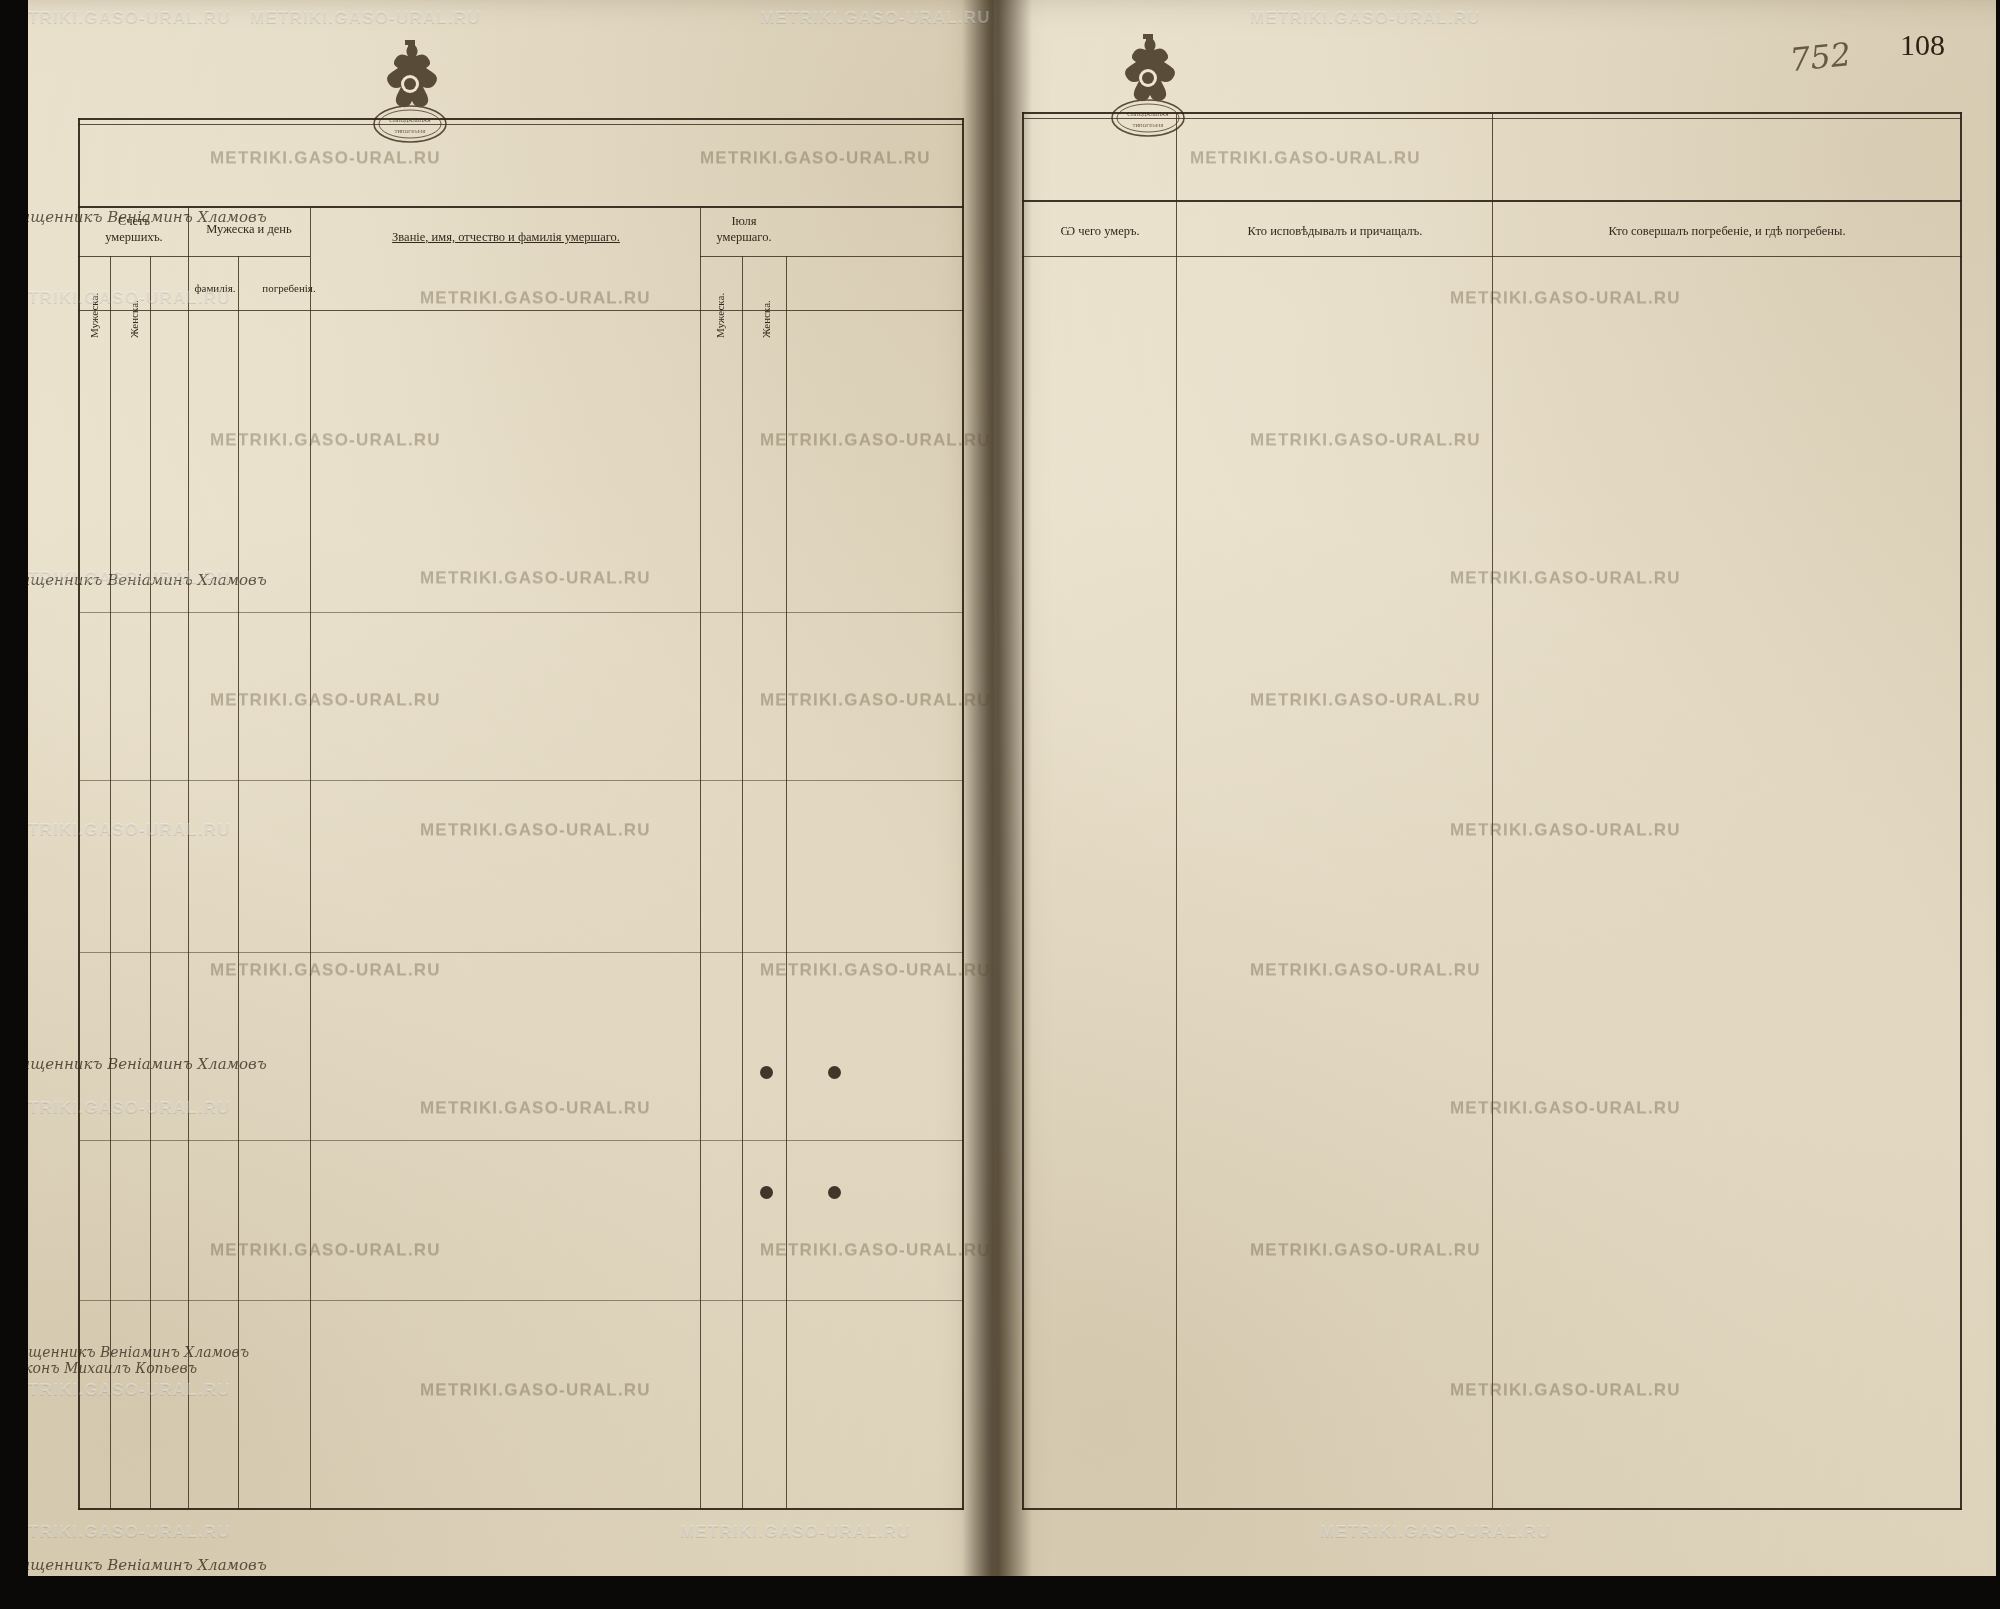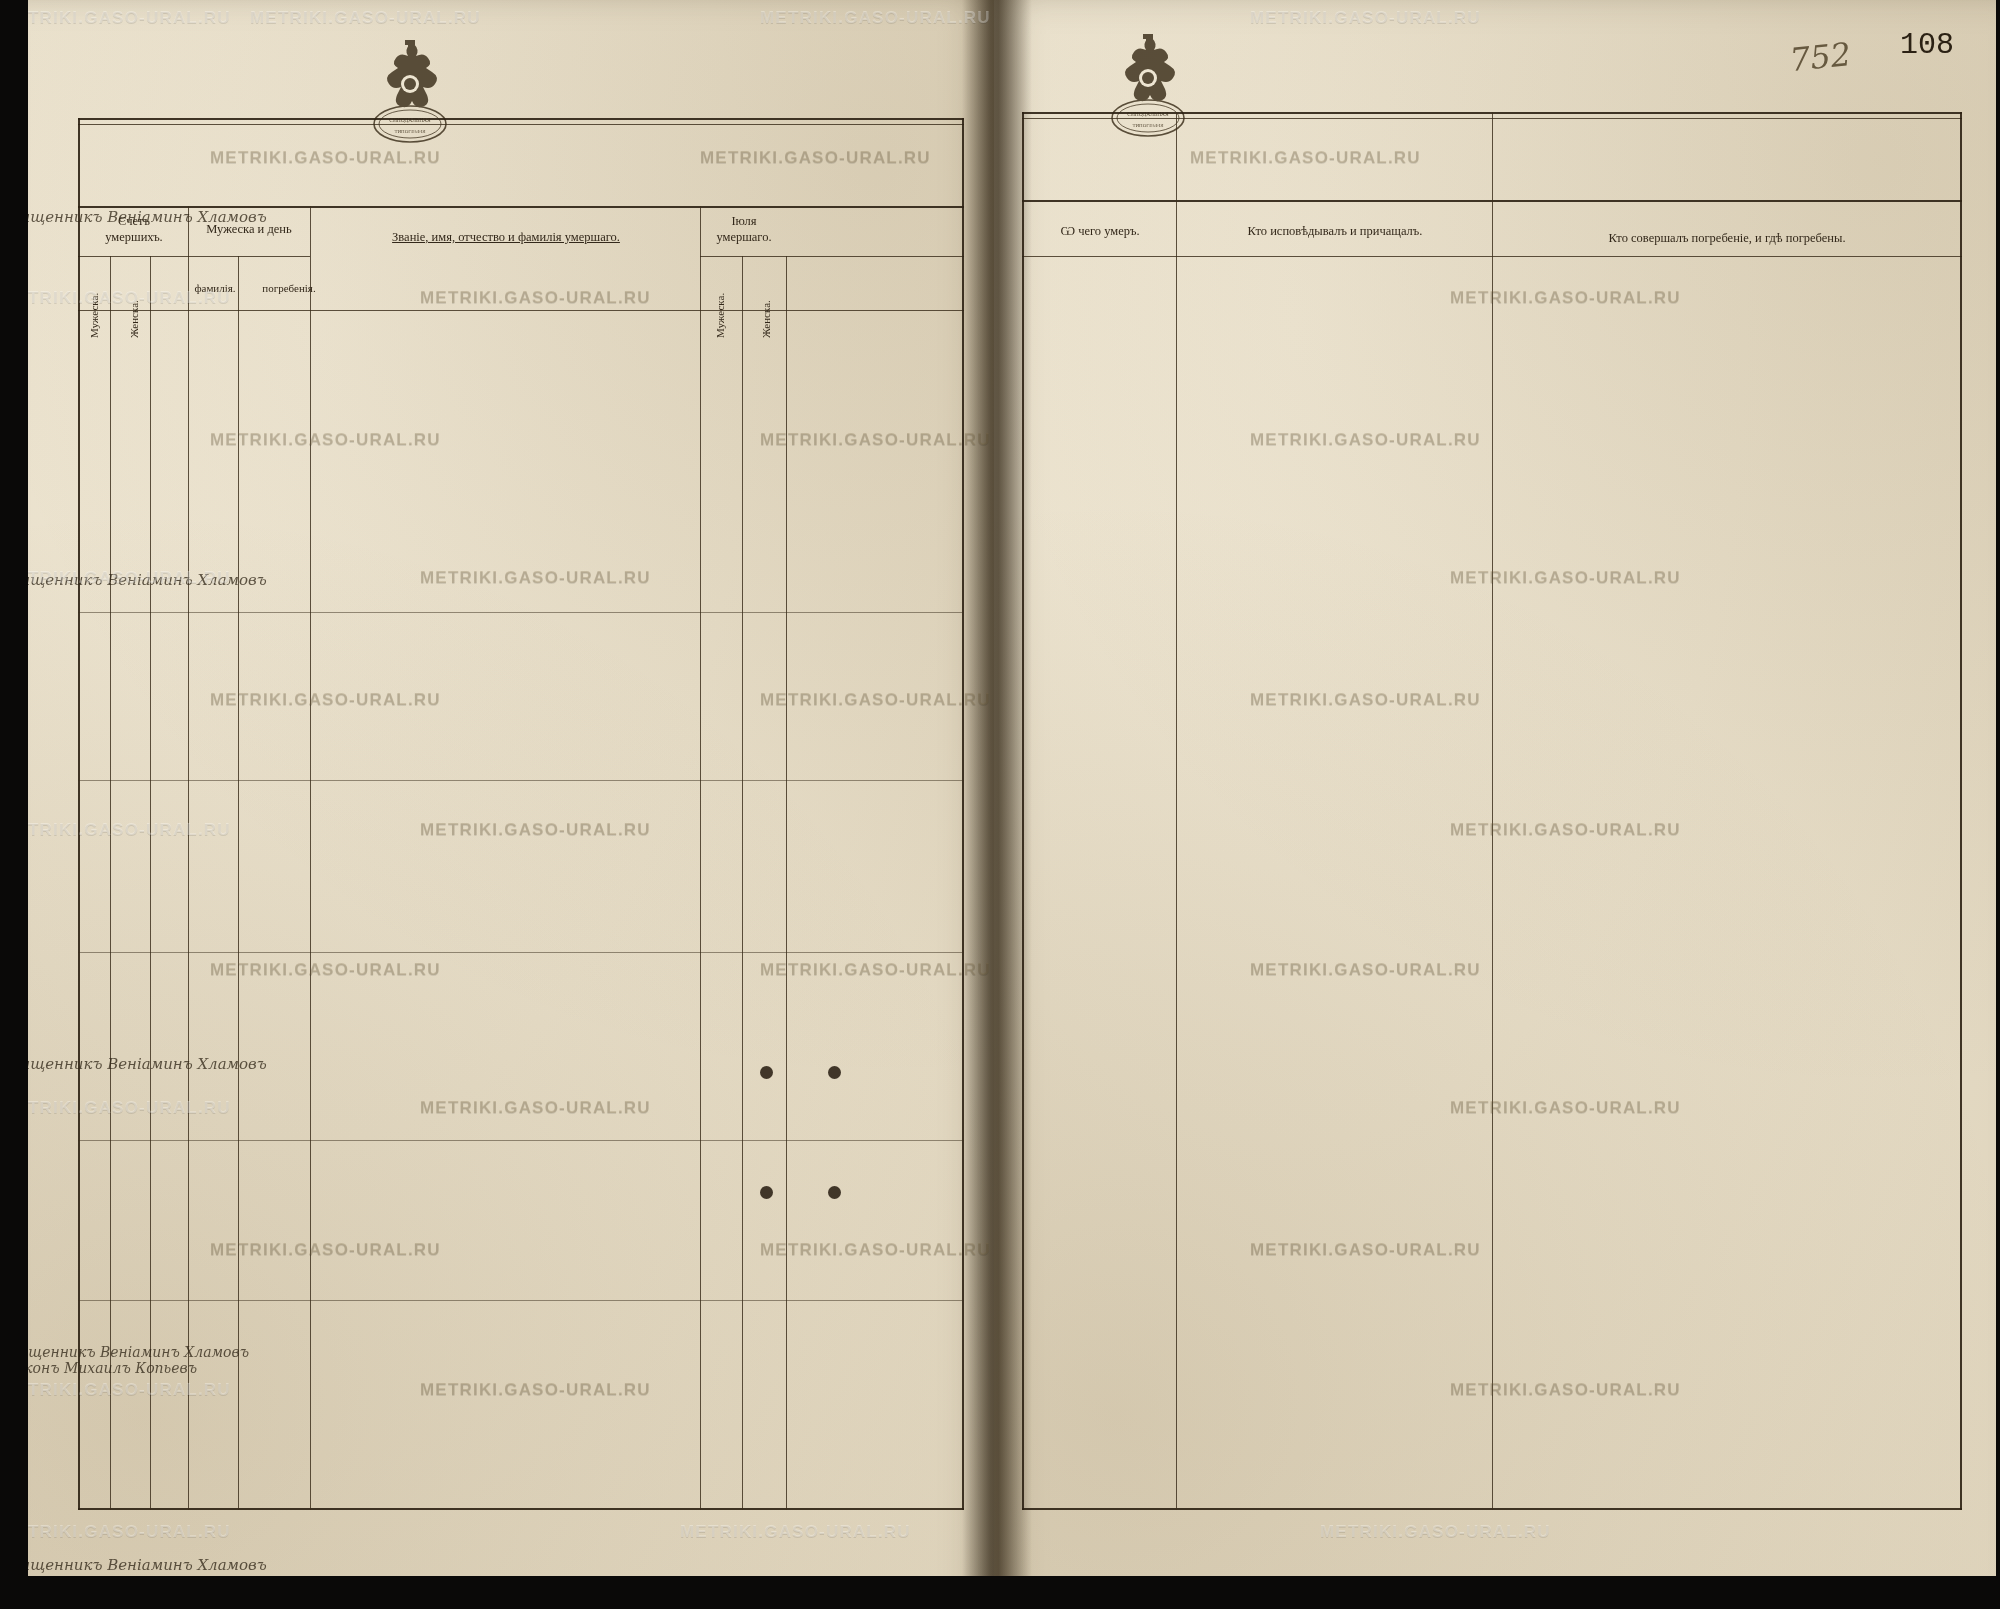--- a/index.html
+++ b/index.html
@@ -134,21 +134,21 @@
     opacity: .82;
   }
   #crest-left  { left: 362px; top: 38px; }
   #crest-right { left: 1100px; top: 32px; }
 
   
   #folio-num {
     position: absolute;
     left: 1900px;
     top: 28px;
-    font-family: Liberation Mono, monospace;
+    font-family: Liberation Serif, serif;
     font-size: 30px;
     color: #2b2114;
   }
   #folio-num-alt {
     position: absolute;
     left: 1790px;
     top: 38px;
     font-family: "DejaVu Serif", serif;
     font-style: italic;
     font-size: 32px;
@@ -272,21 +272,21 @@
 
   <div class="colhead" style="left:702px; top:214px; width:84px;">
     <div style="white-space:pre-line;">Іюля
 умершаго.</div>
   </div>
   <div class="vert" style="left:714px; top:268px; height:70px;">Мужеска.</div>
   <div class="vert" style="left:760px; top:268px; height:70px;">Женска.</div>
 
   <div class="colhead" style="left:1026px; top:224px; width:148px;">Ѡ чего умеръ.</div>
   <div class="colhead" style="left:1180px; top:224px; width:310px;">Кто исповѣдывалъ и причащалъ.</div>
-  <div class="colhead" style="left:1496px; top:224px; width:462px;margin-top:7px;">Кто совершалъ погребеніе, и гдѣ погребены.</div>
+  <div class="colhead" style="left:1496px; top:224px; width:462px;">Кто совершалъ погребеніе, и гдѣ погребены.</div>
 
   <div class="hand" style="left:222px; top:328px; font-size:25px;">Августъ.</div>
 
   <div class="hand" style="left:84px; top:358px; font-size:25px;">66</div>
   <div class="hand" style="left:126px; top:360px; font-size:20px;">-</div>
   <div class="hand" style="left:164px; top:356px; font-size:21px;">Іюля 30.</div>
   <div class="hand" style="left:270px; top:356px; font-size:21px;">1.</div>
   <div class="hand" style="left:318px; top:352px; font-size:23px;">Села Подгорнощинскаго кресто-</div>
   <div class="hand" style="left:318px; top:382px; font-size:23px;">янина Флора Астеріева Чу-</div>
   <div class="hand" style="left:318px; top:412px; font-size:23px;">сашева сынъ Павелъ</div>

